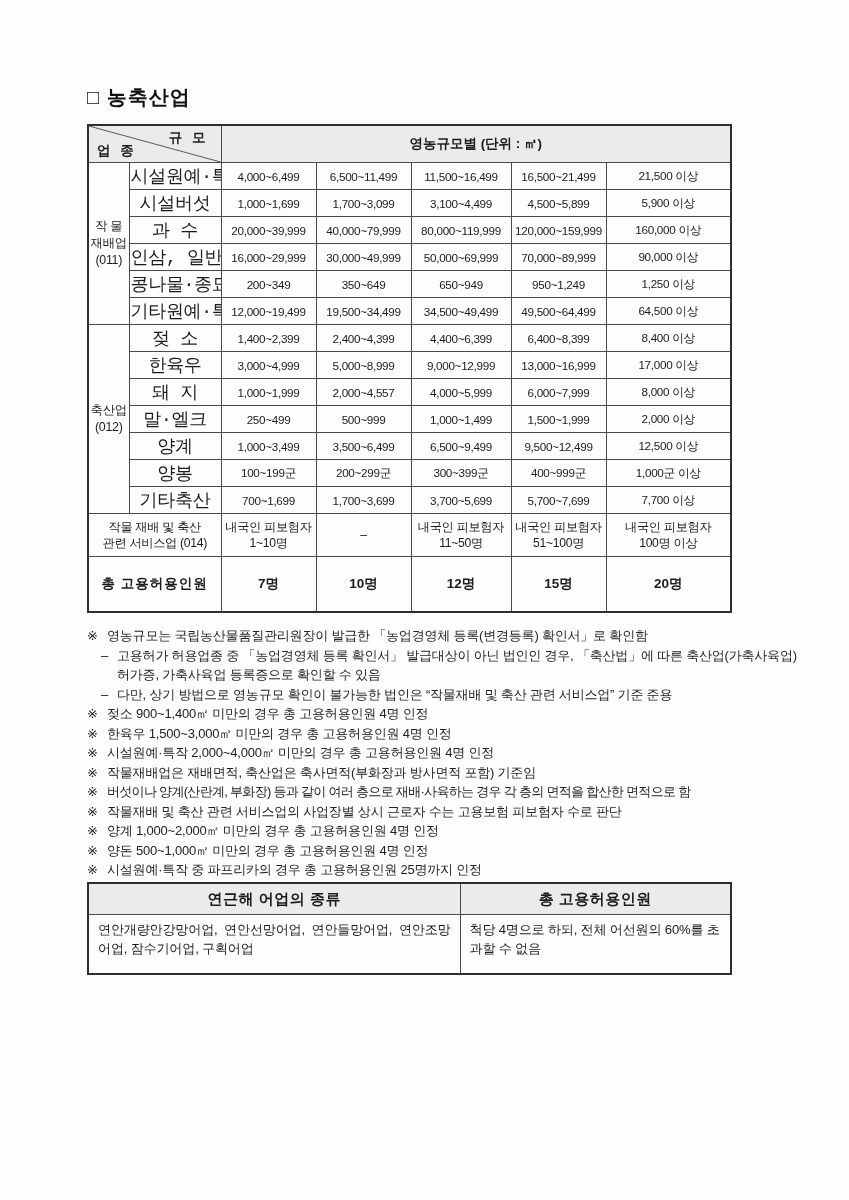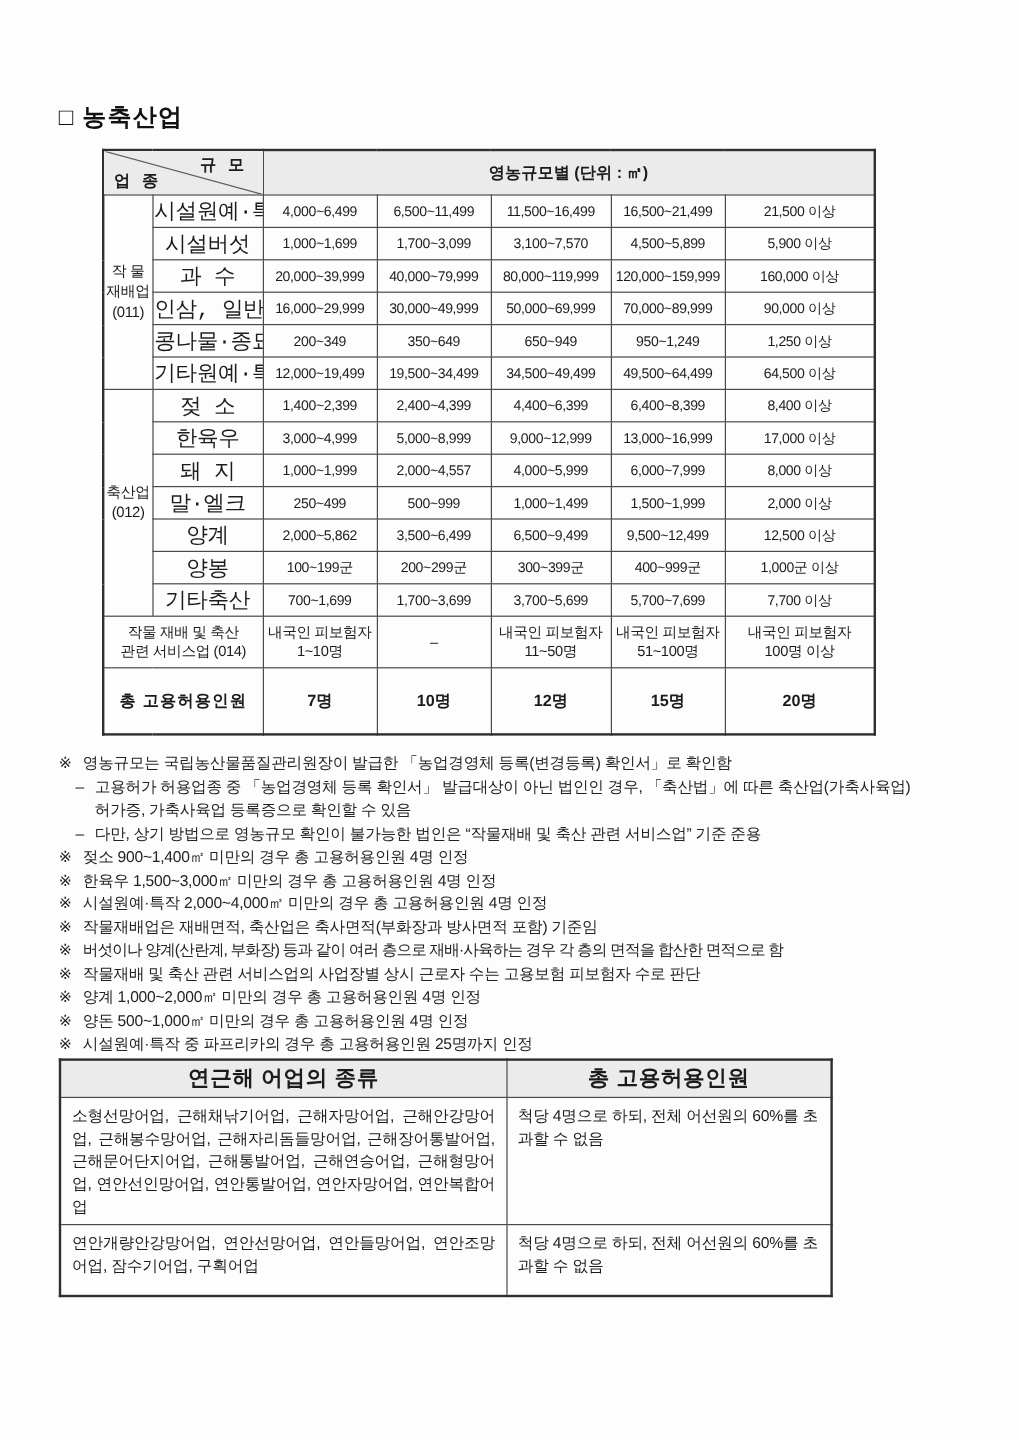--- a/index.html
+++ b/index.html
@@ -1,30 +1,30 @@
 <!DOCTYPE html>
 <html><head>
 <meta charset="utf-8">
 <style>
   html,body{margin:0;padding:0;}
   body{
     width:849px;height:1200px;background:#fdfdfd;
     font-family:"Liberation Sans","DejaVu Sans",sans-serif;
     color:#1b1b1b;-webkit-font-smoothing:antialiased;
   }
-  .page{box-sizing:border-box;width:849px;height:864px;padding:84px 0 0 49px;}
+  .page{box-sizing:border-box;width:849px;height:864px;padding:84px 0 0 87px;}
   .sec-title{
     font-size:20px;font-weight:bold;letter-spacing:1px;
     margin:0 0 13px 0;color:#111;
   }
   .sec-title.second{margin-top:20px;}
 
   
   table{border-collapse:collapse;table-layout:fixed;}
-  .t1{width:643px;border:2px solid #2f2f2f;margin-left:36px;}
+  .t1{width:643px;border:2px solid #2f2f2f;}
   .t1 td{
     border:1px solid #4a4a4a;text-align:center;vertical-align:middle;
     font-size:12.4px;padding:1px 1px;white-space:nowrap;overflow:hidden;
   }
   .t1 col.c0{width:41px}.t1 col.c1{width:92px}
   .t1 col.c2{width:95px}.t1 col.c3{width:95px}.t1 col.c4{width:100px}
   .t1 col.c5{width:95px}.t1 col.c6{width:125px}
   .t1 tr.head td{background:#ebebeb;font-weight:bold;height:34px;font-size:13.5px;}
   .t1 tr.r td{height:23px;}
   .t1 td.num{font-size:11.7px;letter-spacing:-0.3px;}
@@ -50,21 +50,21 @@
 
   
   .t2{width:643px;border:2px solid #2f2f2f;margin-top:2px;}
   .t2 td{
     border:1px solid #4a4a4a;font-size:13.1px;vertical-align:top;
     padding:5px 9px;line-height:19px;letter-spacing:-0.2px;color:#1b1b1b;
   }
   .t2 col.f0{width:372px}.t2 col.f1{width:271px}
   .t2 tr.head td{
     background:#ebebeb;font-weight:bold;text-align:center;vertical-align:middle;
-    height:22px;padding:4px 2px;font-size:18px;letter-spacing:0.5px;
+    height:22px;padding:4px 2px;font-size:15px;letter-spacing:0.5px;
   }
   .t2 td.ftype{text-align:justify;}
   .t2 td.fquota{white-space:pre-line;}
   .t2 tr.fr1 td{height:88px;}
   .t2 tr.fr2 td{height:58px;}
   .t2 tr.fr3 td{height:48px;}
 </style>
 </head>
 <body>
 
@@ -102,21 +102,21 @@
         <td class="num">4,000~6,499</td>
         <td class="num">6,500~11,499</td>
         <td class="num">11,500~16,499</td>
         <td class="num">16,500~21,499</td>
         <td class="num">21,500 이상</td>
       </tr>
       <tr class="r">
         <td class="sub">시설버섯</td>
         <td class="num">1,000~1,699</td>
         <td class="num">1,700~3,099</td>
-        <td class="num">3,100~7,570</td>
+        <td class="num">3,100~4,499</td>
         <td class="num">4,500~5,899</td>
         <td class="num">5,900 이상</td>
       </tr>
       <tr class="r">
         <td class="sub">과 수</td>
         <td class="num">20,000~39,999</td>
         <td class="num">40,000~79,999</td>
         <td class="num">80,000~119,999</td>
         <td class="num">120,000~159,999</td>
         <td class="num">160,000 이상</td>
@@ -175,21 +175,21 @@
       <tr class="r">
         <td class="sub">말·엘크</td>
         <td class="num">250~499</td>
         <td class="num">500~999</td>
         <td class="num">1,000~1,499</td>
         <td class="num">1,500~1,999</td>
         <td class="num">2,000 이상</td>
       </tr>
       <tr class="r">
         <td class="sub">양계</td>
-        <td class="num">2,000~5,862</td>
+        <td class="num">1,000~3,499</td>
         <td class="num">3,500~6,499</td>
         <td class="num">6,500~9,499</td>
         <td class="num">9,500~12,499</td>
         <td class="num">12,500 이상</td>
       </tr>
       <tr class="r">
         <td class="sub">양봉</td>
         <td class="num">100~199군</td>
         <td class="num">200~299군</td>
         <td class="num">300~399군</td>
@@ -284,24 +284,20 @@
   <table class="t2">
     <colgroup>
         <col class="f0">
         <col class="f1">
       </colgroup>
     <tbody>
       <tr class="head">
         <td>연근해 어업의 종류</td>
         <td>총 고용허용인원</td>
       </tr>
-      <tr class="fr1">
-        <td class="ftype">소형선망어업, 근해채낚기어업, 근해자망어업, 근해안강망어업, 근해봉수망어업, 근해자리돔들망어업, 근해장어통발어업, 근해문어단지어업, 근해통발어업, 근해연승어업, 근해형망어업, 연안선인망어업, 연안통발어업, 연안자망어업, 연안복합어업</td>
-        <td class="fquota">척당 4명으로 하되, 전체 어선원의 60%를 초과할 수 없음</td>
-      </tr>
       <tr class="fr3">
         <td class="ftype">연안개량안강망어업, 연안선망어업, 연안들망어업, 연안조망어업, 잠수기어업, 구획어업</td>
         <td class="fquota">척당 4명으로 하되, 전체 어선원의 60%를 초과할 수 없음</td>
       </tr>
     </tbody>
   </table>
 
 </div>
 
 </body></html>

